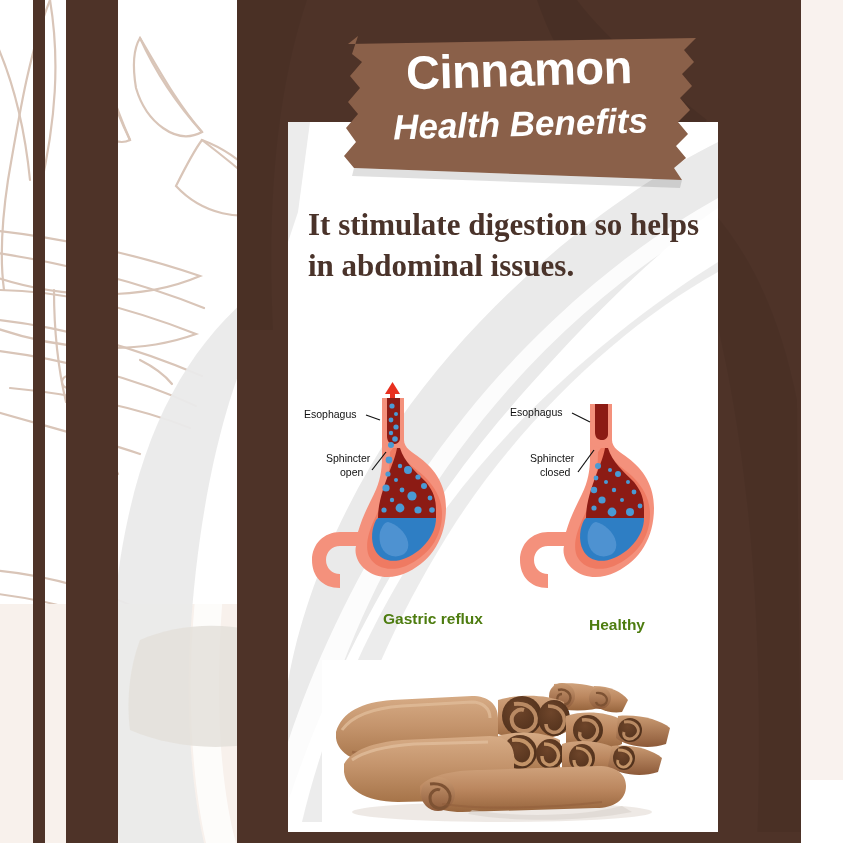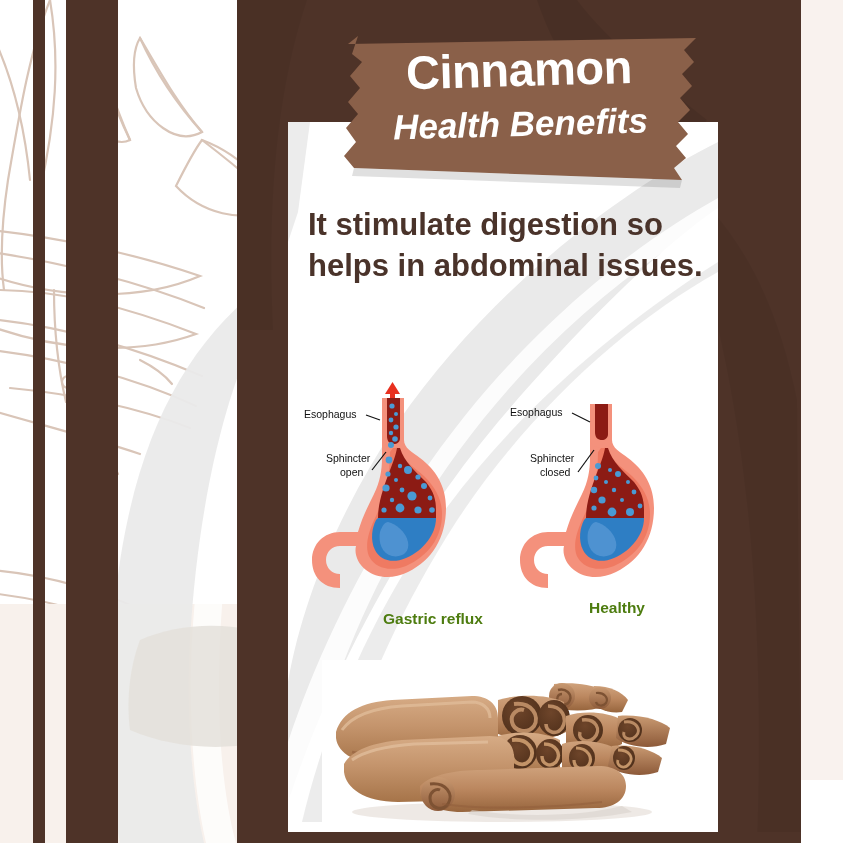--- a/index.html
+++ b/index.html
@@ -29,27 +29,27 @@
   .banner-svg{position:absolute;left:0;top:0;width:380px;height:160px;}
   .banner-text{position:absolute;left:0;top:0;width:380px;height:160px;
     transform:rotate(-1.6deg);}
   .banner-title{position:absolute;left:0;top:18px;width:380px;text-align:center;
     color:#ffffff;font-size:47px;font-weight:bold;letter-spacing:-0.5px;line-height:1;}
   .banner-sub{position:absolute;left:0;top:78px;width:380px;text-align:center;
     color:#ffffff;font-size:35px;font-weight:bold;font-style:italic;line-height:1;}
 
   
   .headline{position:absolute;left:308px;top:205px;width:400px;
-    color:#4a332a;font-size:31px;font-weight:bold;line-height:1.32;}
+    color:#4a332a;font-size:31px;font-weight:bold;line-height:1.32;font-family:Liberation Serif, serif;}
 
   
   .diagram{position:absolute;left:296px;top:382px;width:420px;height:260px;}
   .caption{position:absolute;color:#4d7c0f;font-size:15.5px;font-weight:bold;}
   .cap-left{left:383px;top:610px;}
-  .cap-right{left:589px;top:599px;}
+  .cap-right{left:589px;top:616px;}
 
   
   .photo{position:absolute;left:322px;top:660px;width:396px;height:168px;background:#ffffff;overflow:hidden;}
   .photo svg{display:block;}
   .bottom-strip{position:absolute;left:237px;top:832px;width:564px;height:11px;background:#4e3328;}
 </style>
 </head>
 <body>
 
 <div id="stage">

